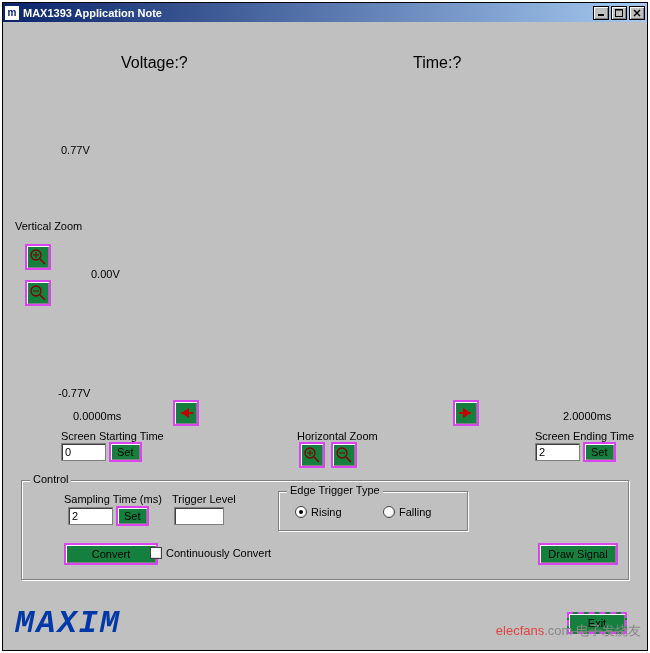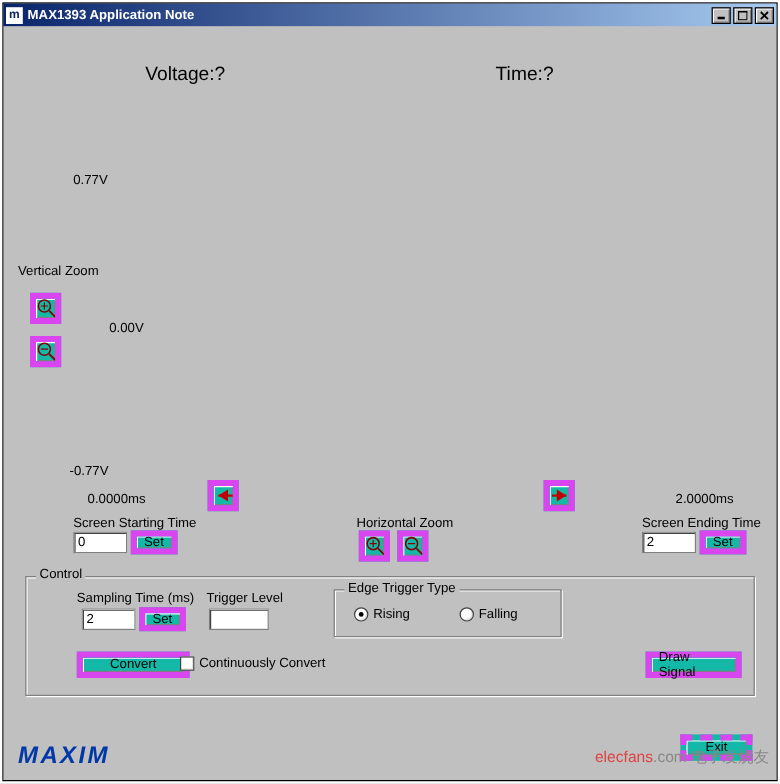--- a/index.html
+++ b/index.html
@@ -52,22 +52,22 @@
   .client {
     position: relative;
     width: 100%;
     height: calc(100% - 19px);
     background: #c0c0c0;
   }
   .lbl { position: absolute; font-size: 11px; color: #000; }
   .big { font-size: 16px; }
   .btn {
     position: absolute;
-    background: #14b8a6;
-    border: 5px solid #d946ef;
+    background: #15803d;
+    border: 2px solid #d946ef;
     box-shadow: inset 1px 1px 0 #fff, inset -1px -1px 0 #808080;
     font-size: 11px;
     display: flex; align-items: center; justify-content: center;
     cursor: pointer;
     padding: 0 6px;
   }
   .iconbtn { width: 26px; height: 26px; padding: 0; }
   .textinput {
     position: absolute;
     background: #fff;
@@ -112,22 +112,22 @@
     font-size: 11px; cursor: pointer; justify-content: flex-end;
   }
   .checkbox .box {
     width: 12px; height: 12px; background: #fff;
     border: 1px solid #404040;
     box-shadow: inset -1px -1px 0 #dfdfdf;
   }
   .logo {
     position: absolute;
     left: 12px; bottom: 8px;
-    font-family: Liberation Sans, sans-serif;
-    font-size: 20px;
+    font-family: Liberation Mono, monospace;
+    font-size: 32px;
     font-weight: 900;
     font-style: italic;
     letter-spacing: 2px;
     color: #0038a8;
   }
   .stamp {
     position: absolute;
     right: 6px; bottom: 10px;
     font-size: 13px;
     color: #888;

